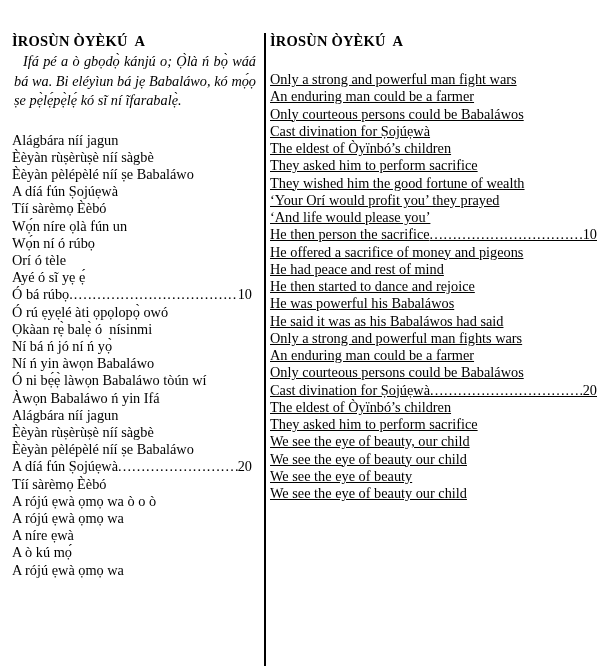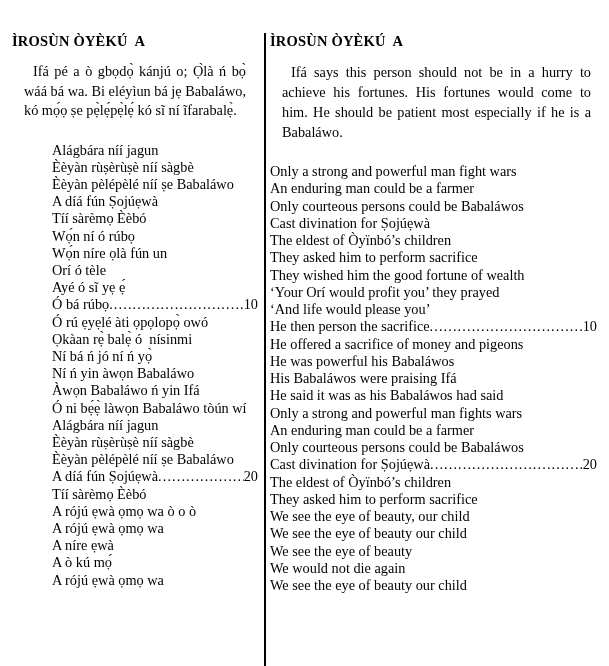--- a/index.html
+++ b/index.html
@@ -54,38 +54,39 @@
     letter-spacing: 0.2px;
     line-height: 17px;
     margin: 0 0 1px 0;
     white-space: pre;
   }
   .intro {
     font-size: 14.3px;
     line-height: 19.5px;
     text-align: justify;
     text-justify: inter-word;
-    margin: 12px;
+    margin: 2px;
     text-indent: 9px;
+    font-style: italic;
   }
   #right-column .intro {
     font-size: 14.3px;
     line-height: 20px;
   }
   .verse {
     margin: 0;
     padding: 0;
     list-style: none;
   }
   #left-verse {
     margin-top: 21px;
-    margin-left: 40px;
   }
   #right-verse {
     margin-top: 21px;
+    text-decoration: underline;
   }
   .verse-line {
     font-size: 14.3px;
     line-height: 17.2px;
     white-space: pre;
     position: relative;
   }
   #right-verse .verse-line {
     line-height: 17.25px;
   }
@@ -123,71 +124,70 @@
 
   <div class="column" id="left-column">
     <div class="odu-title">ÌROSÙN ÒYÈKÚ  A</div>
     <div class="intro">Ifá pé a ò gbọdọ̀ kánjú o; Ọ̀là ń bọ̀ wáá bá wa. Bi eléyìun bá jẹ Babaláwo, kó mọ́ọ  ṣe pẹ̀lẹ́pẹ̀lẹ́ kó sĩ ní ĩfarabalẹ̀.</div>
     <div class="verse" id="left-verse">
         <div class="verse-line">Alágbára níí jagun</div>
         <div class="verse-line">Èèyàn rùṣèrùṣè níí sàgbè</div>
         <div class="verse-line">Èèyàn pèlépèlé níí ṣe Babaláwo</div>
         <div class="verse-line">A díá fún Ṣojúẹwà</div>
         <div class="verse-line">Tíí sàrèmọ Èèbó</div>
+        <div class="verse-line">Wọ́n níre ọlà fún un</div>
         <div class="verse-line">Wọ́n ní ó rúbọ</div>
-        <div class="verse-line">Wọ́n níre ọlà fún un</div>
         <div class="verse-line">Orí ó tèle</div>
         <div class="verse-line">Ayé ó sĩ yẹ ẹ́</div>
         <div class="verse-line leader-line"><span class="lead-text">Ó bá rúbọ</span><span class="dots">........................................................................................................................</span><span class="lead-num">10</span></div>
         <div class="verse-line">Ó rú ẹyẹlé àti ọpọlopọ̀ owó</div>
         <div class="verse-line">Ọkàan rẹ̀ balẹ̀ ó  nísinmi</div>
         <div class="verse-line">Ní bá ń jó ní ń yọ̀</div>
         <div class="verse-line">Ní ń yin àwọn Babaláwo</div>
+        <div class="verse-line">Ó ni bẹ́ẹ̀ làwọn Babaláwo tòún wí</div>
         <div class="verse-line">Àwọn Babaláwo ń yin Ifá</div>
-        <div class="verse-line">Ó ni bẹ́ẹ̀ làwọn Babaláwo tòún wí</div>
         <div class="verse-line">Alágbára níí jagun</div>
         <div class="verse-line">Èèyàn rùṣèrùṣè níí sàgbè</div>
         <div class="verse-line">Èèyàn pèlépèlé níí ṣe Babaláwo</div>
         <div class="verse-line leader-line"><span class="lead-text">A díá fún Ṣojúẹwà</span><span class="dots">........................................................................................................................</span><span class="lead-num">20</span></div>
         <div class="verse-line">Tíí sàrèmọ Èèbó</div>
         <div class="verse-line">A rójú ẹwà ọmọ wa ò o ò</div>
         <div class="verse-line">A rójú ẹwà ọmọ wa</div>
         <div class="verse-line">A níre ẹwà</div>
         <div class="verse-line">A ò kú mọ́</div>
         <div class="verse-line">A rójú ẹwà ọmọ wa</div>
       </div>
   </div>
 
   <div id="divider"></div>
 
   <div class="column" id="right-column">
     <div class="odu-title">ÌROSÙN ÒYÈKÚ  A</div>
-    <div class="intro">Ifá says this person should not be in a hurry to achieve his fortunes. His fortunes would come to him. He should be patient most especially if he is a Babaláwo.</div>
     <div class="verse" id="right-verse">
         <div class="verse-line">Only a strong and powerful man fight wars</div>
         <div class="verse-line">An enduring man could be a farmer</div>
         <div class="verse-line">Only courteous persons could be Babaláwos</div>
         <div class="verse-line">Cast divination for Ṣojúẹwà</div>
         <div class="verse-line">The eldest of Òyïnbó’s children</div>
         <div class="verse-line">They asked him to perform sacrifice</div>
         <div class="verse-line">They wished him the good fortune of wealth</div>
         <div class="verse-line">‘Your Orí would profit you’ they prayed</div>
         <div class="verse-line">‘And life would please you’</div>
         <div class="verse-line leader-line"><span class="lead-text">He then person the sacrifice</span><span class="dots">........................................................................................................................</span><span class="lead-num">10</span></div>
         <div class="verse-line">He offered a sacrifice of money and pigeons</div>
+        <div class="verse-line">He had peace and rest of mind</div>
+        <div class="verse-line">He then started to dance and rejoice</div>
         <div class="verse-line">He was powerful his Babaláwos</div>
-        <div class="verse-line">His Babaláwos were praising Ifá</div>
         <div class="verse-line">He said it was as his Babaláwos had said</div>
         <div class="verse-line">Only a strong and powerful man fights wars</div>
         <div class="verse-line">An enduring man could be a farmer</div>
         <div class="verse-line">Only courteous persons could be Babaláwos</div>
         <div class="verse-line leader-line"><span class="lead-text">Cast divination for Ṣojúẹwà</span><span class="dots">........................................................................................................................</span><span class="lead-num">20</span></div>
         <div class="verse-line">The eldest of Òyïnbó’s children</div>
         <div class="verse-line">They asked him to perform sacrifice</div>
         <div class="verse-line">We see the eye of beauty, our child</div>
         <div class="verse-line">We see the eye of beauty our child</div>
         <div class="verse-line">We see the eye of beauty</div>
-        <div class="verse-line">We would not die again</div>
         <div class="verse-line">We see the eye of beauty our child</div>
       </div>
   </div>
 
 </div>
 
 </body></html>

